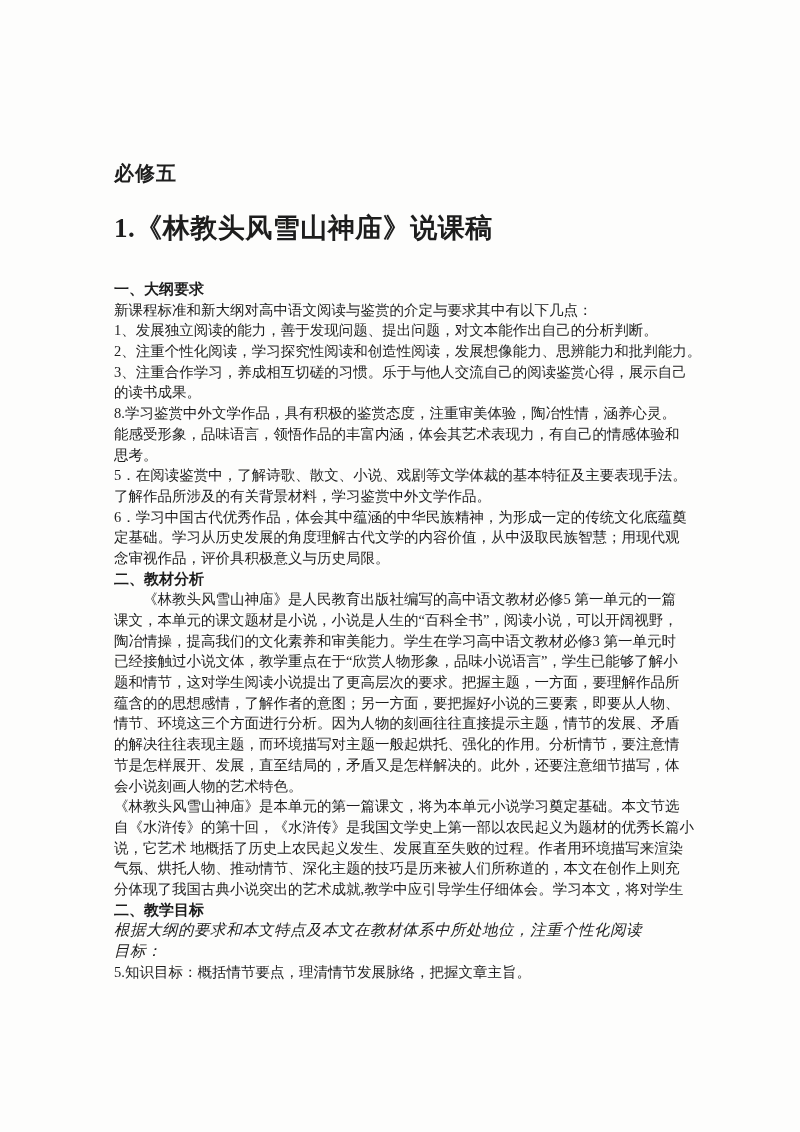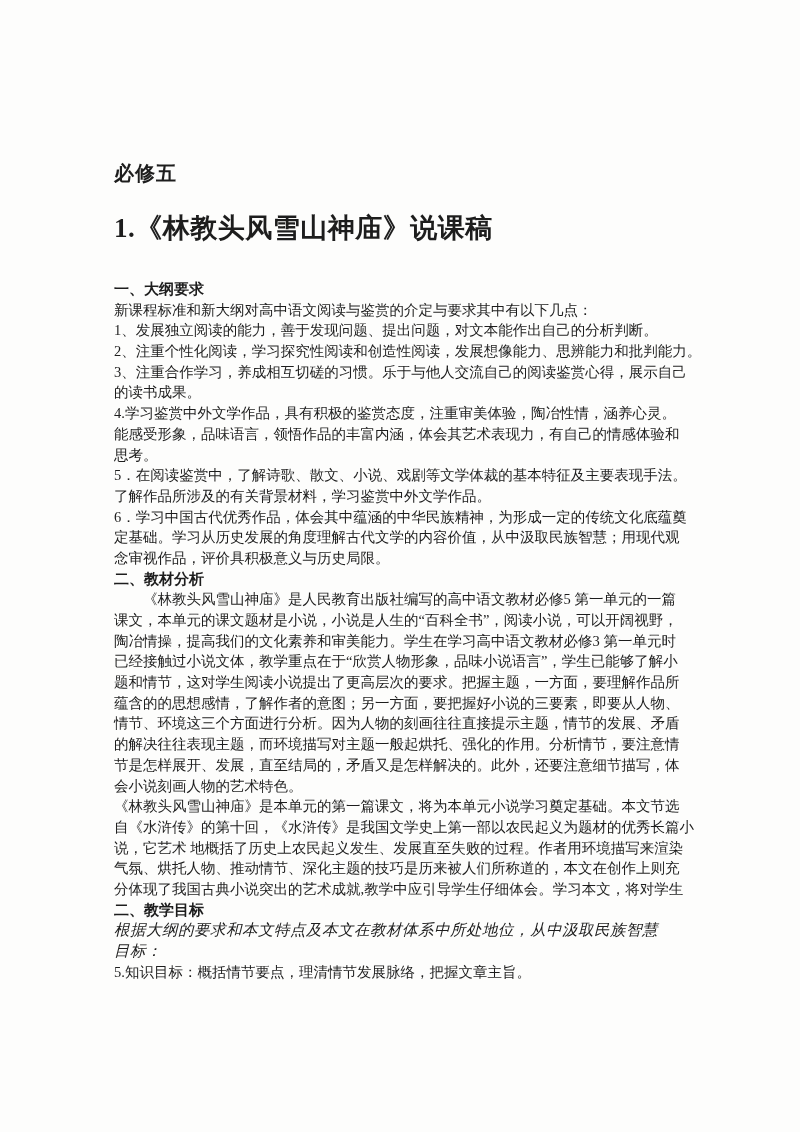--- a/index.html
+++ b/index.html
@@ -64,21 +64,21 @@
 
   <div class="doc-title">1.《林教头风雪山神庙》说课稿</div>
 
   <div class="doc-body" id="doc-body">
       <div class="line heading">一、大纲要求</div>
       <div class="line body"> 新课程标准和新大纲对高中语文阅读与鉴赏的介定与要求其中有以下几点：</div>
       <div class="line body">1、发展独立阅读的能力，善于发现问题、提出问题，对文本能作出自己的分析判断。</div>
       <div class="line body">2、注重个性化阅读，学习探究性阅读和创造性阅读，发展想像能力、思辨能力和批判能力。</div>
       <div class="line body">3、注重合作学习，养成相互切磋的习惯。乐于与他人交流自己的阅读鉴赏心得，展示自己</div>
       <div class="line body">的读书成果。</div>
-      <div class="line body">4.学习鉴赏中外文学作品，具有积极的鉴赏态度，注重审美体验，陶冶性情，涵养心灵。</div>
+      <div class="line body">8.学习鉴赏中外文学作品，具有积极的鉴赏态度，注重审美体验，陶冶性情，涵养心灵。</div>
       <div class="line body">能感受形象，品味语言，领悟作品的丰富内涵，体会其艺术表现力，有自己的情感体验和</div>
       <div class="line body">思考。</div>
       <div class="line body">5．在阅读鉴赏中，了解诗歌、散文、小说、戏剧等文学体裁的基本特征及主要表现手法。</div>
       <div class="line body">了解作品所涉及的有关背景材料，学习鉴赏中外文学作品。</div>
       <div class="line body">6．学习中国古代优秀作品，体会其中蕴涵的中华民族精神，为形成一定的传统文化底蕴奠</div>
       <div class="line body">定基础。学习从历史发展的角度理解古代文学的内容价值，从中汲取民族智慧；用现代观</div>
       <div class="line body">念审视作品，评价具积极意义与历史局限。</div>
       <div class="line heading">二、教材分析</div>
       <div class="line indent">《林教头风雪山神庙》是人民教育出版社编写的高中语文教材必修5 第一单元的一篇</div>
       <div class="line body">课文，本单元的课文题材是小说，小说是人生的“百科全书”，阅读小说，可以开阔视野，</div>
@@ -89,17 +89,17 @@
       <div class="line body">情节、环境这三个方面进行分析。因为人物的刻画往往直接提示主题，情节的发展、矛盾</div>
       <div class="line body">的解决往往表现主题，而环境描写对主题一般起烘托、强化的作用。分析情节，要注意情</div>
       <div class="line body">节是怎样展开、发展，直至结局的，矛盾又是怎样解决的。此外，还要注意细节描写，体</div>
       <div class="line body">会小说刻画人物的艺术特色。</div>
       <div class="line body">《林教头风雪山神庙》是本单元的第一篇课文，将为本单元小说学习奠定基础。本文节选</div>
       <div class="line body">自《水浒传》的第十回，《水浒传》是我国文学史上第一部以农民起义为题材的优秀长篇小</div>
       <div class="line body">说，它艺术 地概括了历史上农民起义发生、发展直至失败的过程。作者用环境描写来渲染</div>
       <div class="line body">气氛、烘托人物、推动情节、深化主题的技巧是历来被人们所称道的，本文在创作上则充</div>
       <div class="line body">分体现了我国古典小说突出的艺术成就,教学中应引导学生仔细体会。学习本文，将对学生</div>
       <div class="line heading">二、教学目标</div>
-      <div class="line kai">根据大纲的要求和本文特点及本文在教材体系中所处地位，从中汲取民族智慧</div>
+      <div class="line kai">根据大纲的要求和本文特点及本文在教材体系中所处地位，注重个性化阅读</div>
       <div class="line kai">目标：</div>
       <div class="line body">5.知识目标：概括情节要点，理清情节发展脉络，把握文章主旨。</div>
     </div>
 </div>
 
 </body></html>

